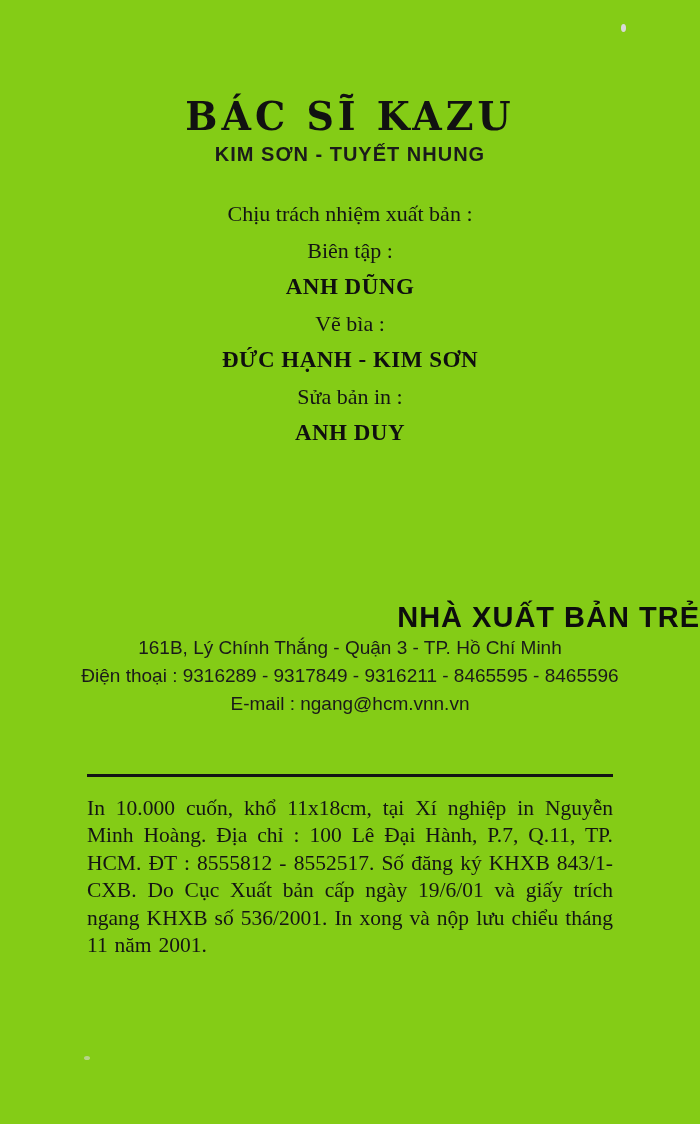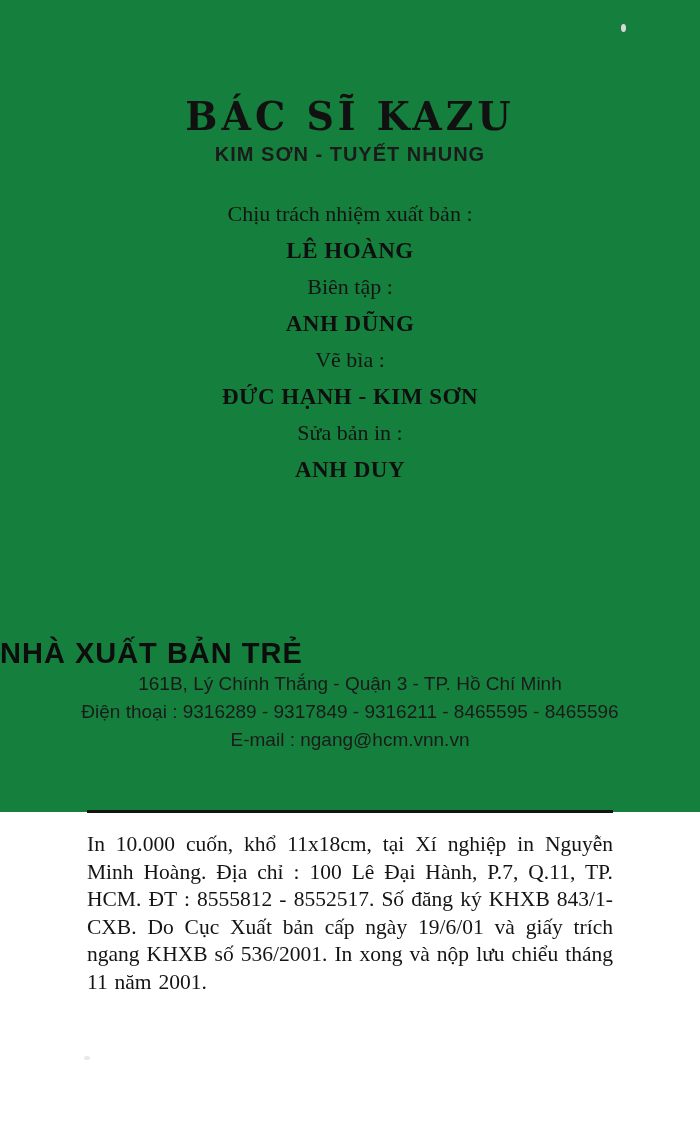--- a/index.html
+++ b/index.html
@@ -5,22 +5,22 @@
   * { margin:0; padding:0; box-sizing:border-box; }
   html,body { width:700px; height:1124px; }
   body {
     background:#ffffff;
     color:#161616;
     font-family:"Liberation Serif", serif;
     overflow:hidden;
     position:relative;
   }
   .page {
-    width:700px; height:812px;
-    background:#15803d;
+    width:700px; height:1124px;
+    background:#84cc16;
     position:relative;
   }
   .book-title {
     padding-top:95px;
     text-align:center;
     font-family:"DejaVu Serif", serif;
     font-weight:700;
     font-size:38px;
     line-height:42px;
     letter-spacing:4px;
@@ -49,21 +49,21 @@
   }
   .credit-name {
     font-size:23px;
     line-height:36.5px;
     font-weight:700;
     letter-spacing:0.5px;
     color:#0f0f0f;
   }
   .publisher-name {
     margin-top:148px;
-    text-align:left;
+    text-align:right;
     font-family:"Liberation Sans", sans-serif;
     font-weight:700;
     font-size:29px;
     line-height:34px;
     letter-spacing:1px;
     color:#0d0d0d;
   }
   .publisher-contact {
     text-align:center;
     font-family:"Liberation Sans", sans-serif;
@@ -92,21 +92,20 @@
 <body>
 
 <div class="page">
 
   <div class="book-title">BÁC SĨ KAZU</div>
 
   <div class="authors">KIM SƠN - TUYẾT NHUNG</div>
 
   <div class="credits">
     <div class="credit-role">Chịu trách nhiệm xuất bản :</div>
-    <div class="credit-name">LÊ HOÀNG</div>
 
     <div class="credit-role">Biên tập :</div>
     <div class="credit-name">ANH DŨNG</div>
 
     <div class="credit-role">Vẽ bìa :</div>
     <div class="credit-name">ĐỨC HẠNH - KIM SƠN</div>
 
     <div class="credit-role">Sửa bản in :</div>
     <div class="credit-name">ANH DUY</div>
   </div>

